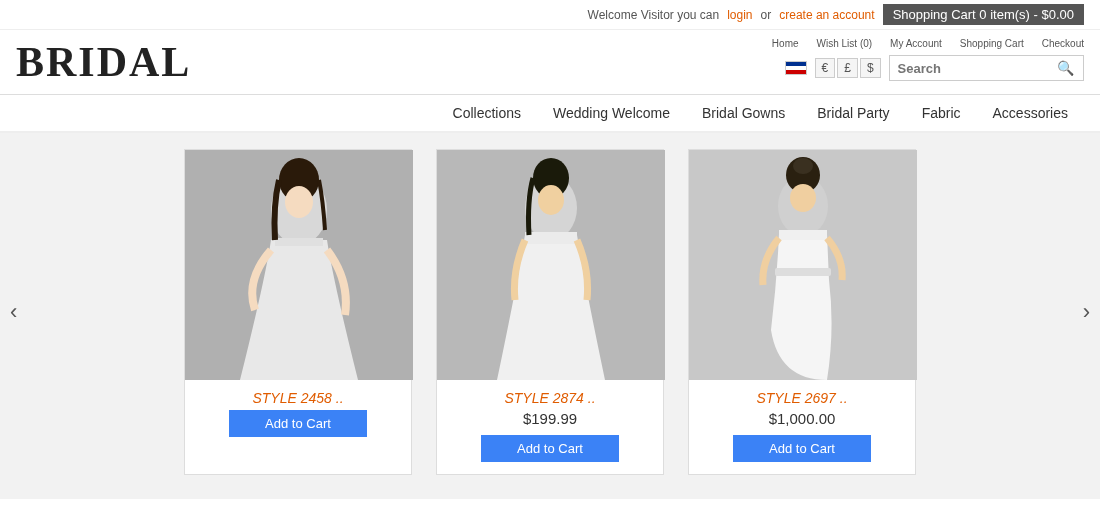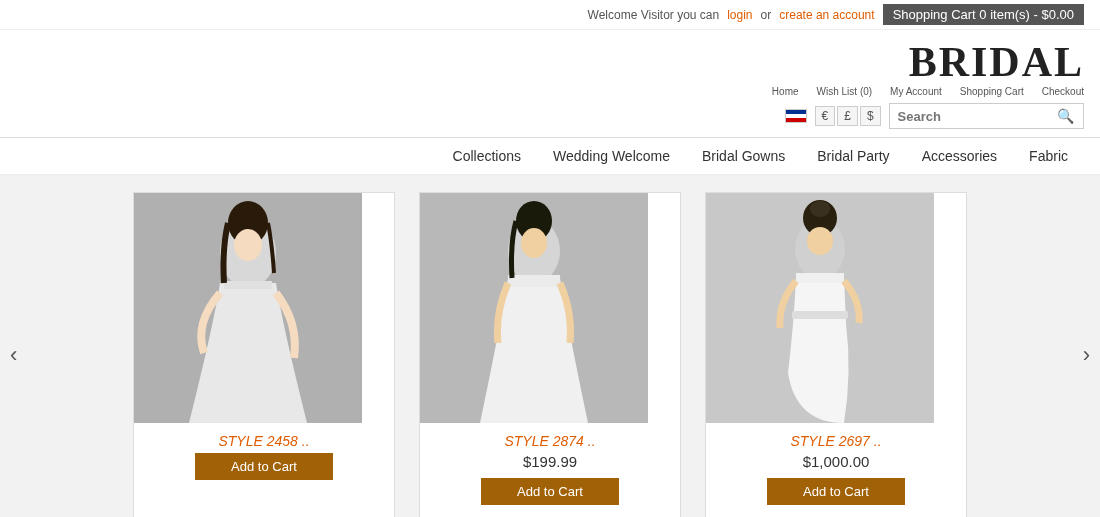--- a/index.html
+++ b/index.html
@@ -24,25 +24,24 @@
       color: #fff;
       padding: 3px 10px;
       font-size: 13px;
       border: none;
       cursor: pointer;
     }
 
     
     .header {
       display: flex;
-      align-items: flex-end;
+      align-items: flex-start;
       justify-content: space-between;
       padding: 8px 16px;
       border-bottom: 1px solid #ddd;
-      flex-direction: column;
     }
     .logo {
       font-size: 42px;
       font-weight: bold;
       color: #222;
       letter-spacing: 2px;
       font-family: Georgia, serif;
     }
     .header-right {
       display: flex;
@@ -141,21 +140,21 @@
 
     .products-row {
       display: flex;
       gap: 24px;
       justify-content: center;
       flex: 1;
     }
 
     .product-card {
       background: #fff;
-      width: 262px;
+      width: 228px;
       border: 1px solid #ddd;
       text-align: center;
       padding-bottom: 12px;
     }
     .product-image {
       width: 228px;
       height: 230px;
       overflow: hidden;
       position: relative;
       background: #ccc;
@@ -168,21 +167,21 @@
       font-size: 14px;
       font-style: italic;
       margin: 10px 8px 4px;
     }
     .product-price {
       color: #333;
       font-size: 15px;
       margin-bottom: 8px;
     }
     .add-to-cart-btn {
-      background: #a16207;
+      background: #3b82f6;
       color: #fff;
       border: none;
       padding: 6px 36px;
       font-size: 13px;
       cursor: pointer;
     }
 
     .slider-wrapper {
       background: #f2f2f2;
       padding: 16px 0 24px;
@@ -240,22 +239,22 @@
       </div>
     </div>
   </div>
 </div>
 
 <nav class="main-nav">
   <a class="nav-item" href="#">Collections</a>
   <a class="nav-item" href="#">Wedding Welcome</a>
   <a class="nav-item" href="#">Bridal Gowns</a>
   <a class="nav-item" href="#">Bridal Party</a>
+  <a class="nav-item" href="#">Fabric</a>
   <a class="nav-item" href="#">Accessories</a>
-  <a class="nav-item" href="#">Fabric</a>
 </nav>
 
 <div class="slider-wrapper">
 
   <div class="featured-container">
     <div class="arrow-left">‹</div>
 
     <div class="products-row">
 
       <div class="product-card">

